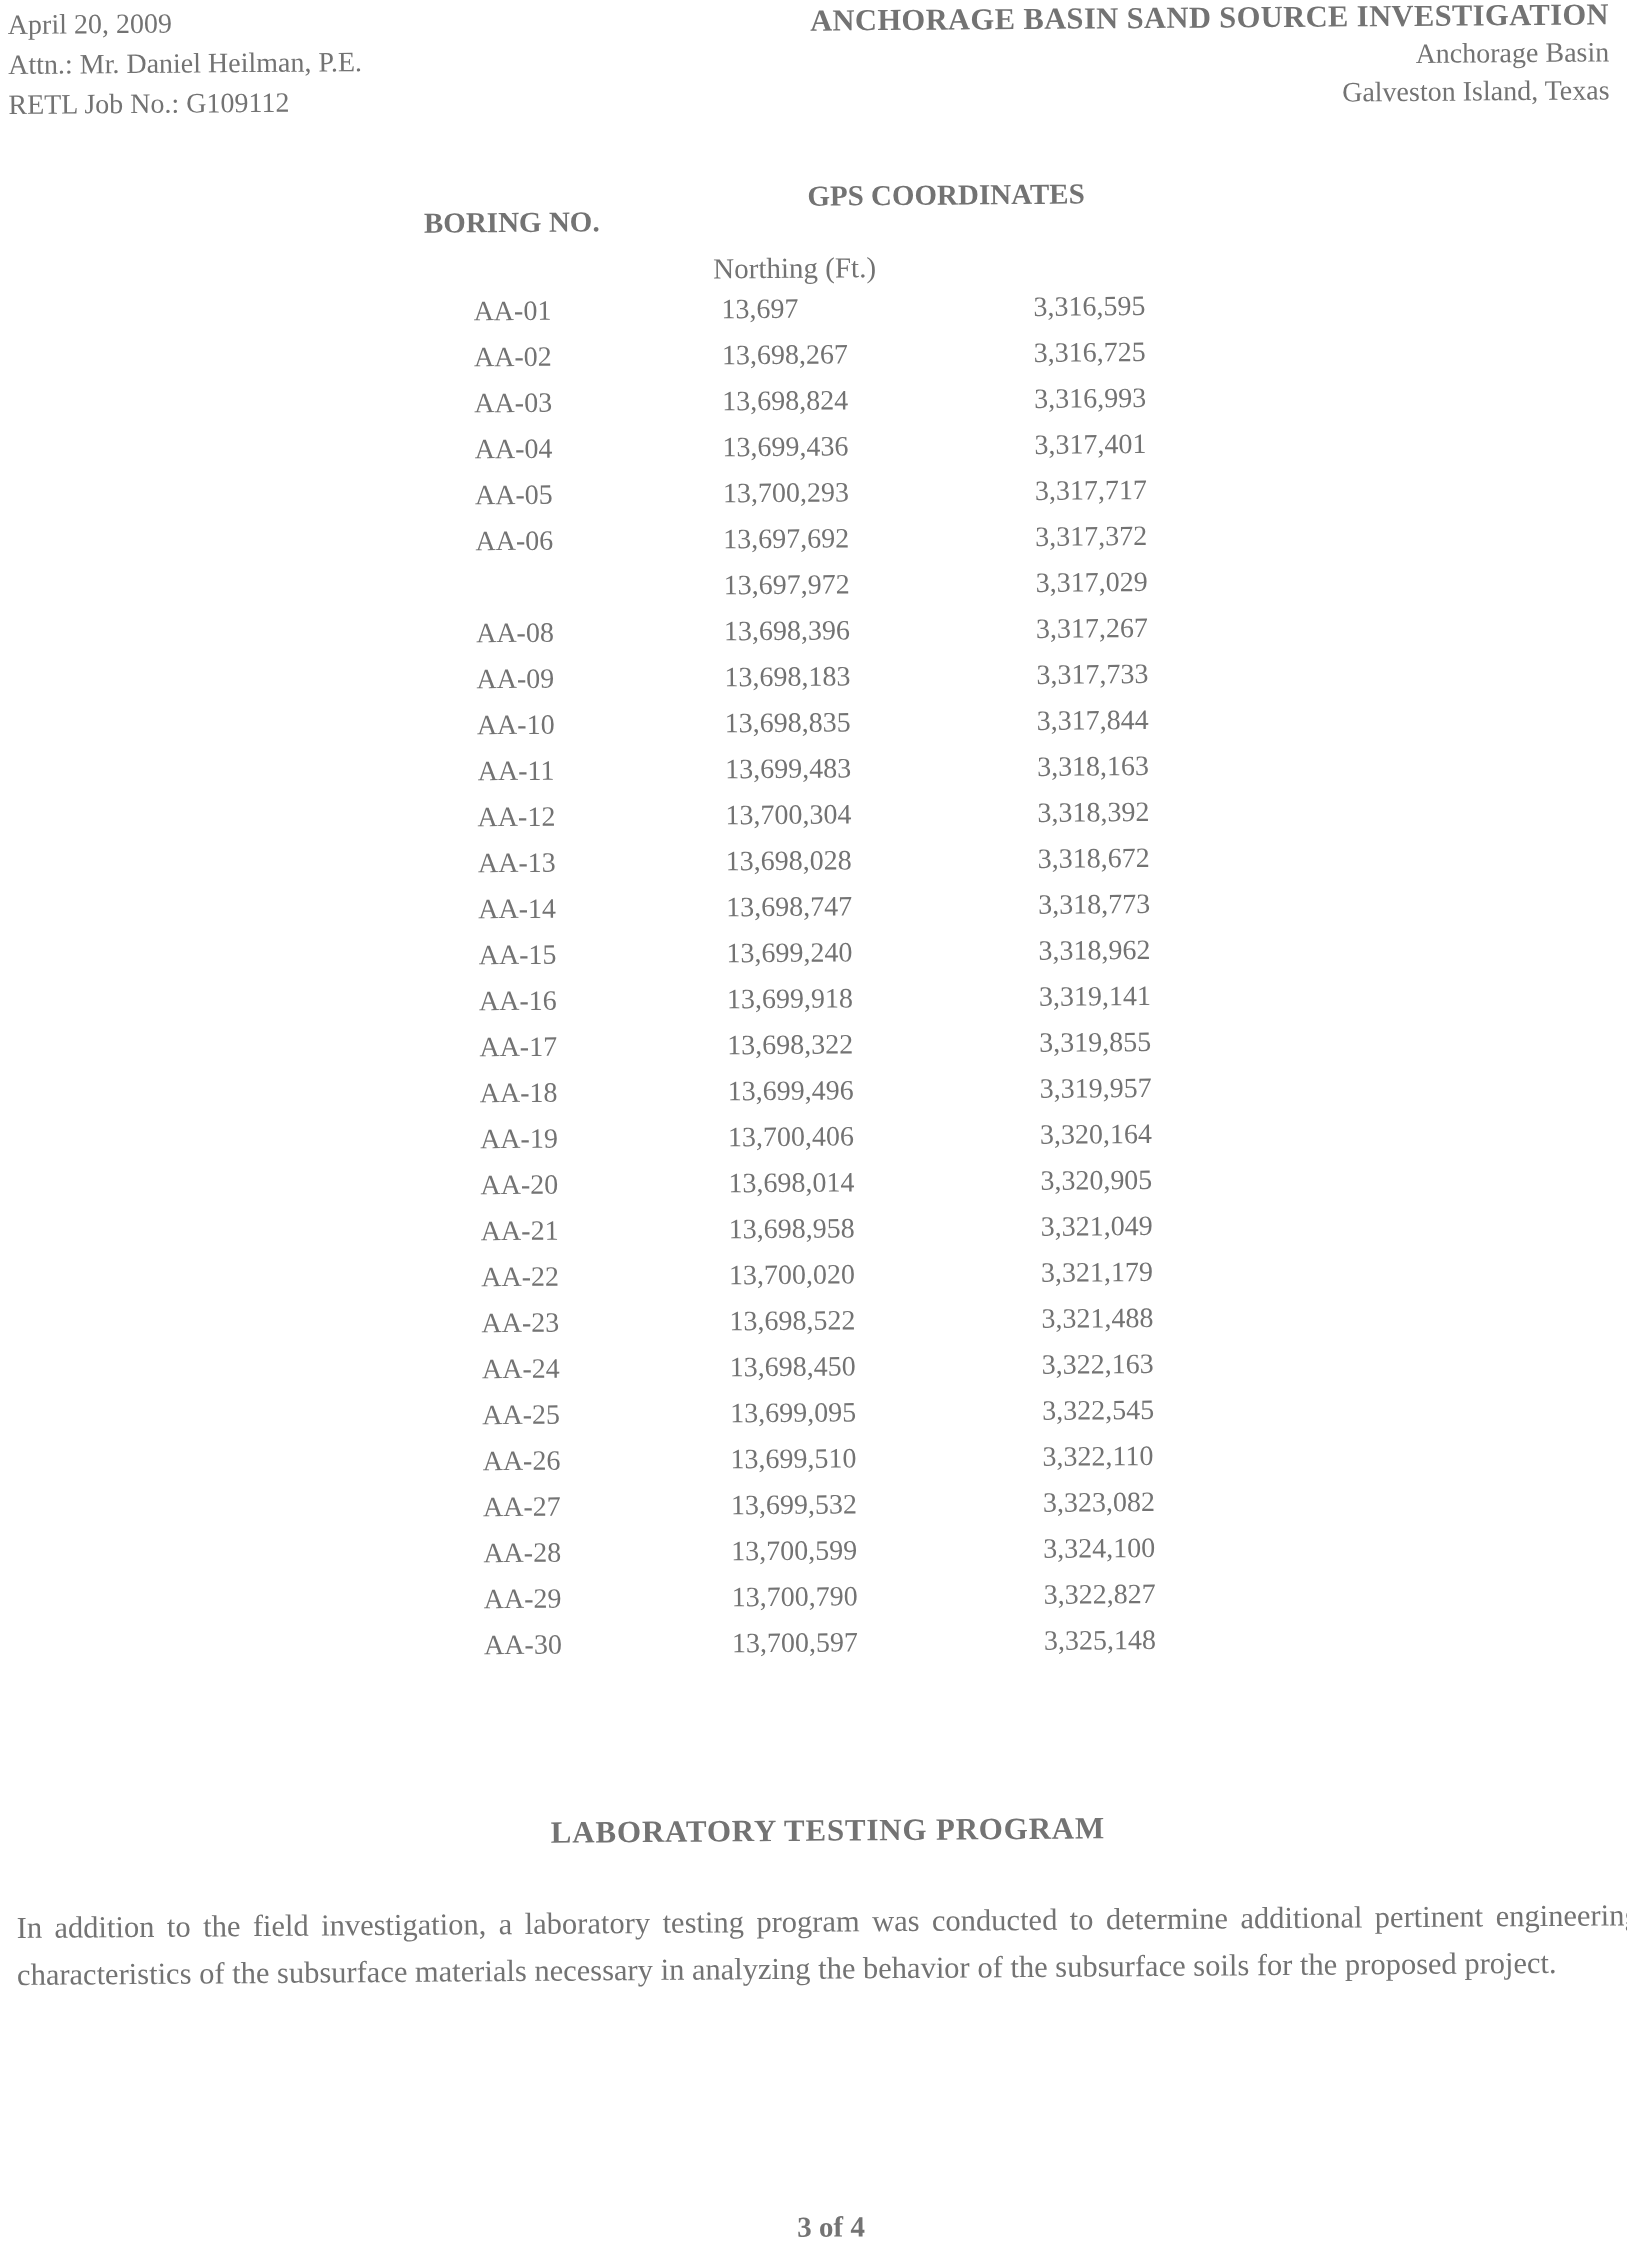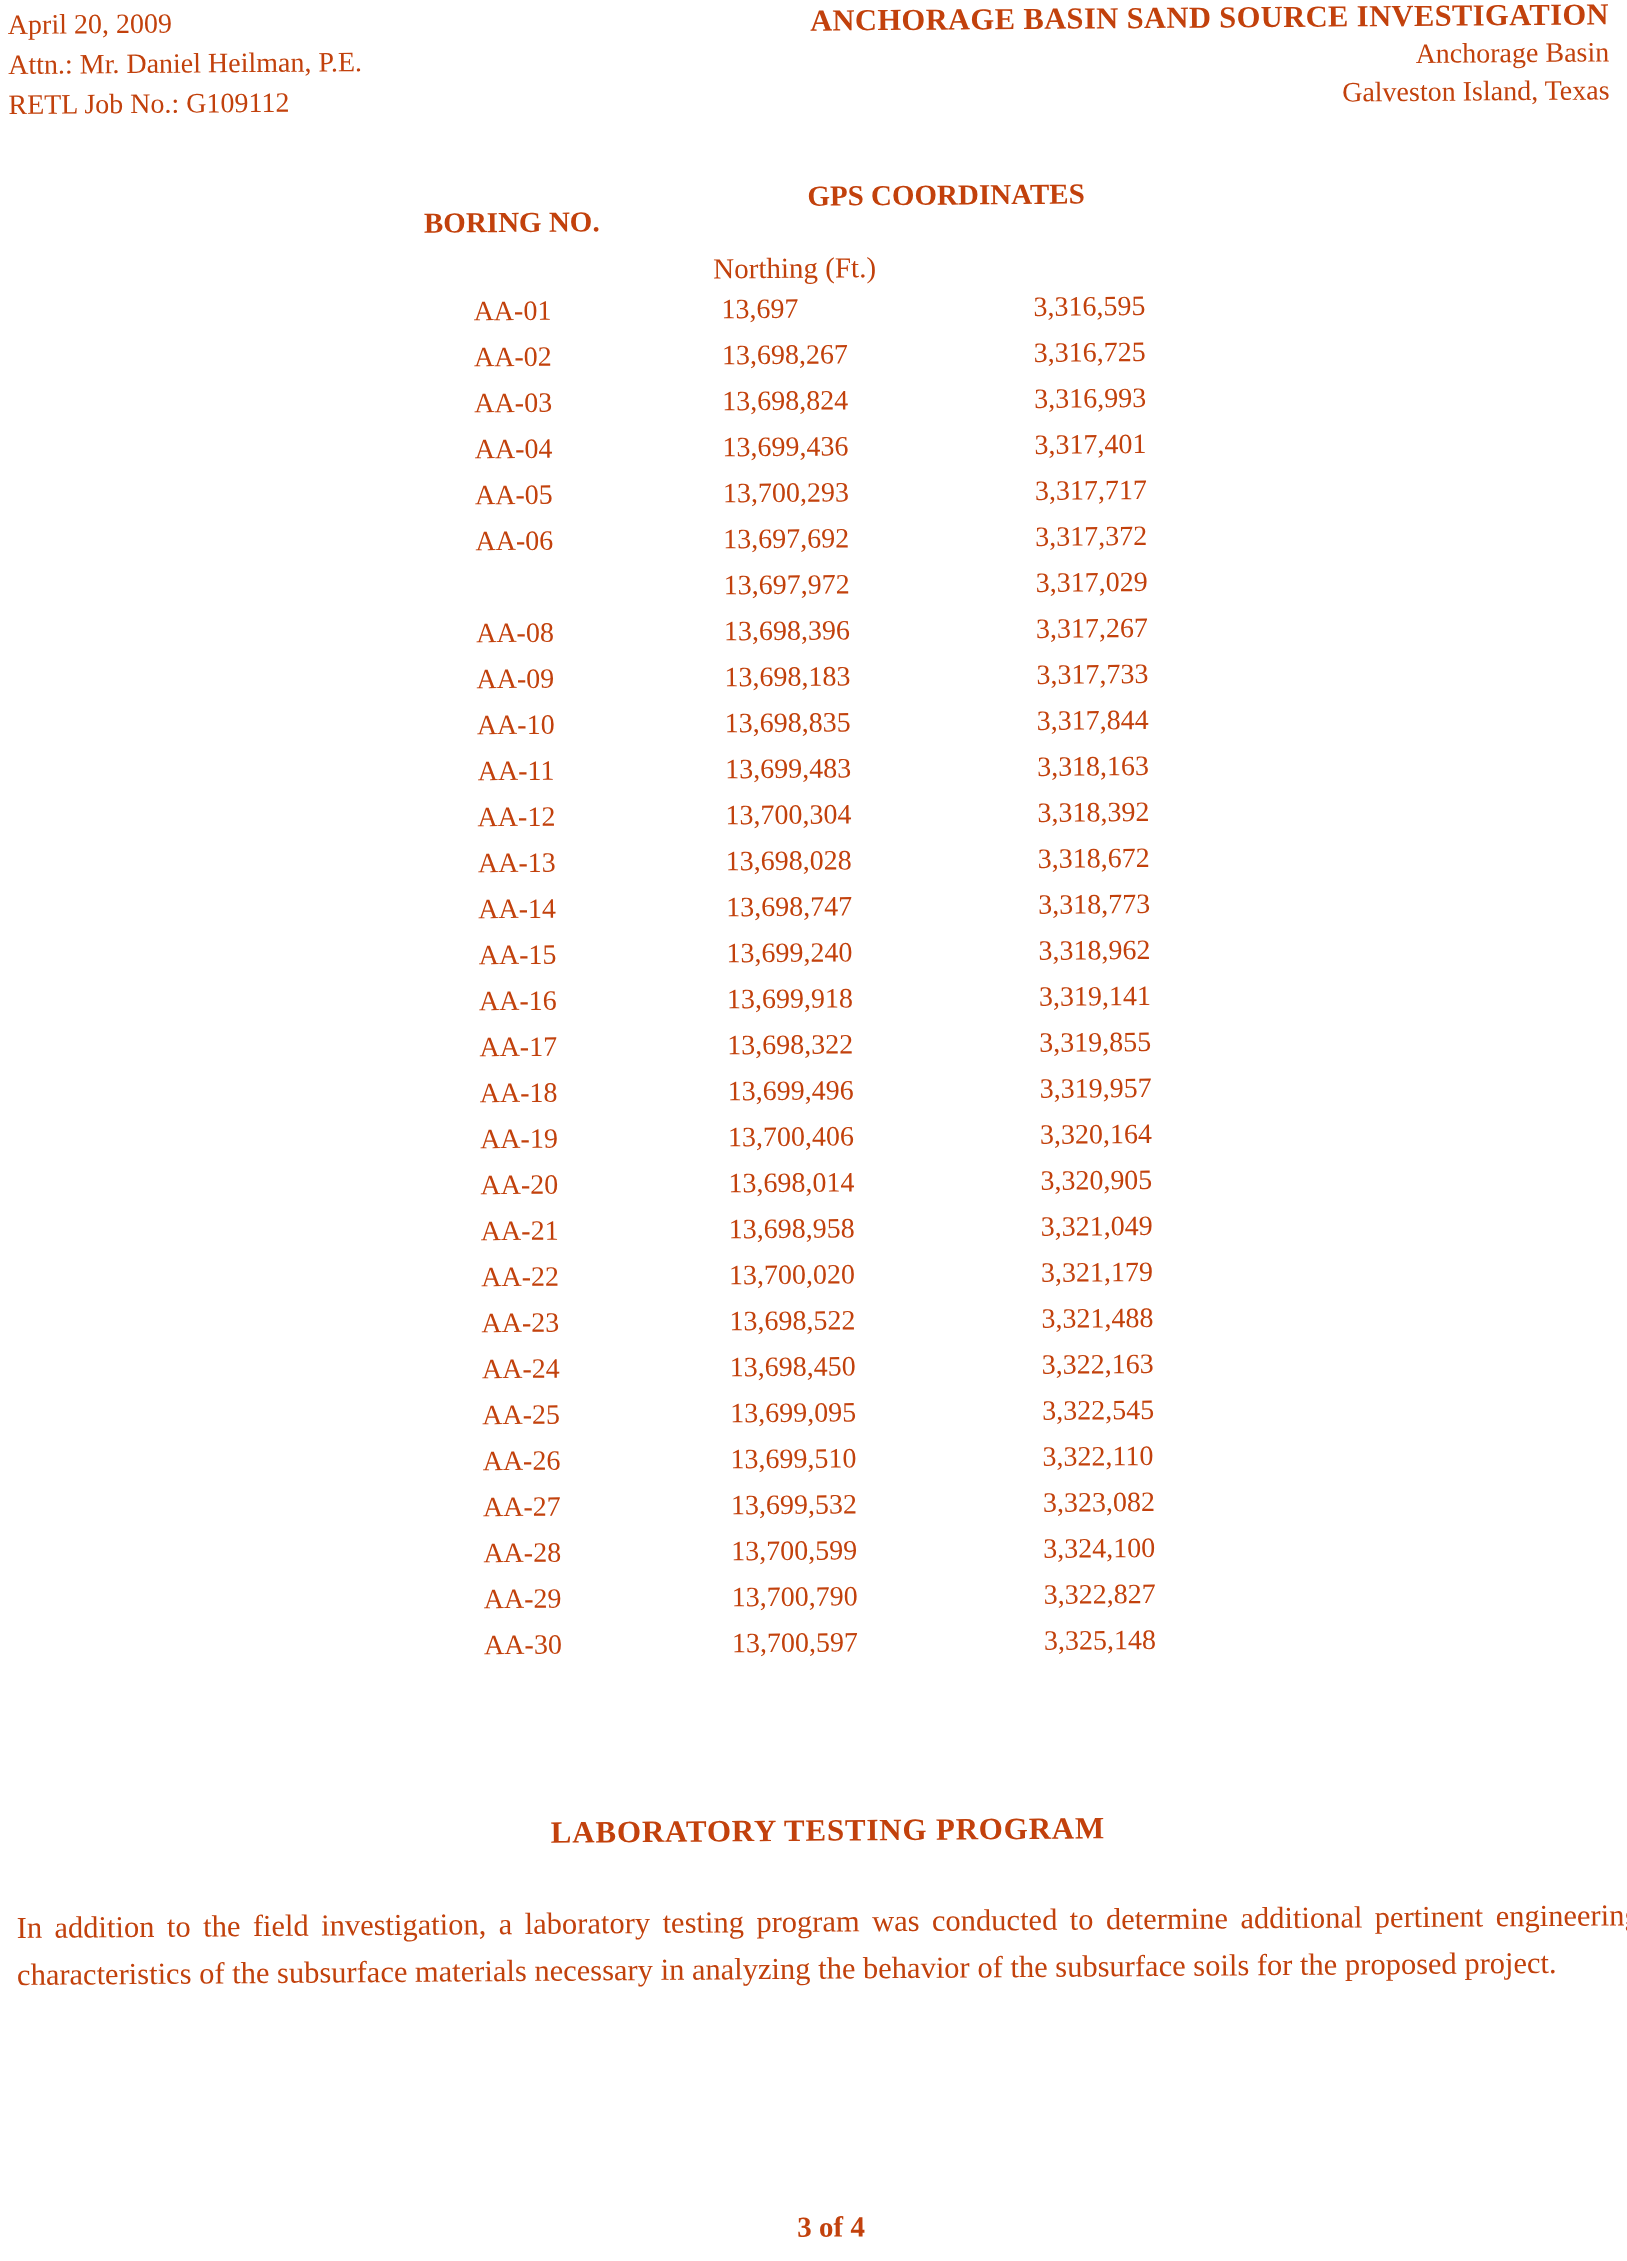--- a/index.html
+++ b/index.html
@@ -1,21 +1,21 @@
 <!DOCTYPE html>
 <html style="font-size:12.2px"><head>
 <meta charset="utf-8">
 <style>
   html, body { margin: 0; padding: 0; background: #ffffff; }
   .page {
     position: relative;
     width: 1627px;
     height: 2261px;
     background: #ffffff;
-    color: #c2410c;
+    color: #737373;
     font-family: "Liberation Serif", "DejaVu Serif", serif;
     overflow: hidden;
   }
   
   .skew {
     position: absolute;
     inset: 0;
     transform: rotate(-0.45deg);
     transform-origin: 0 0;
   }

